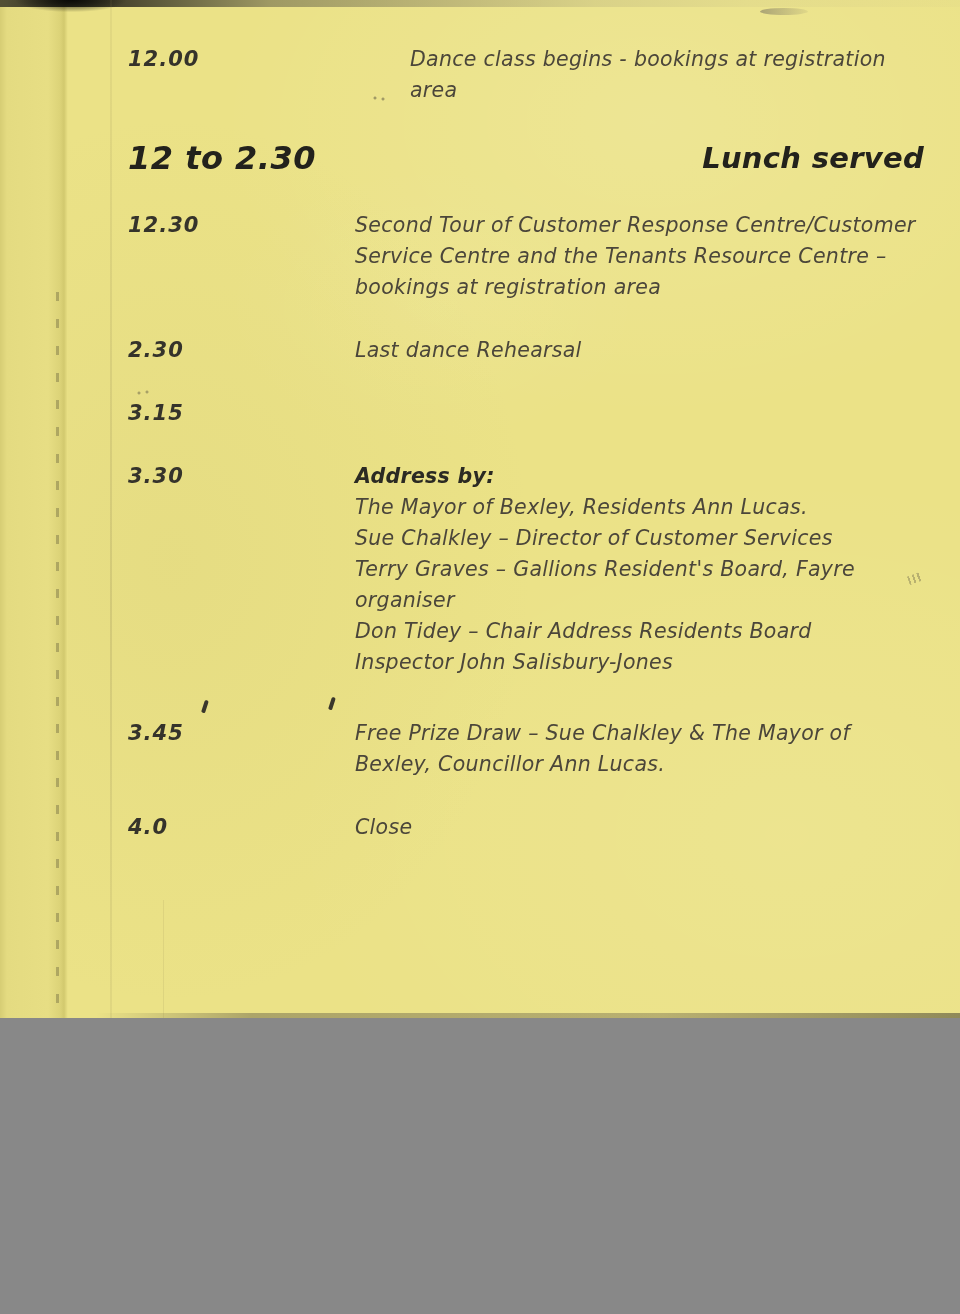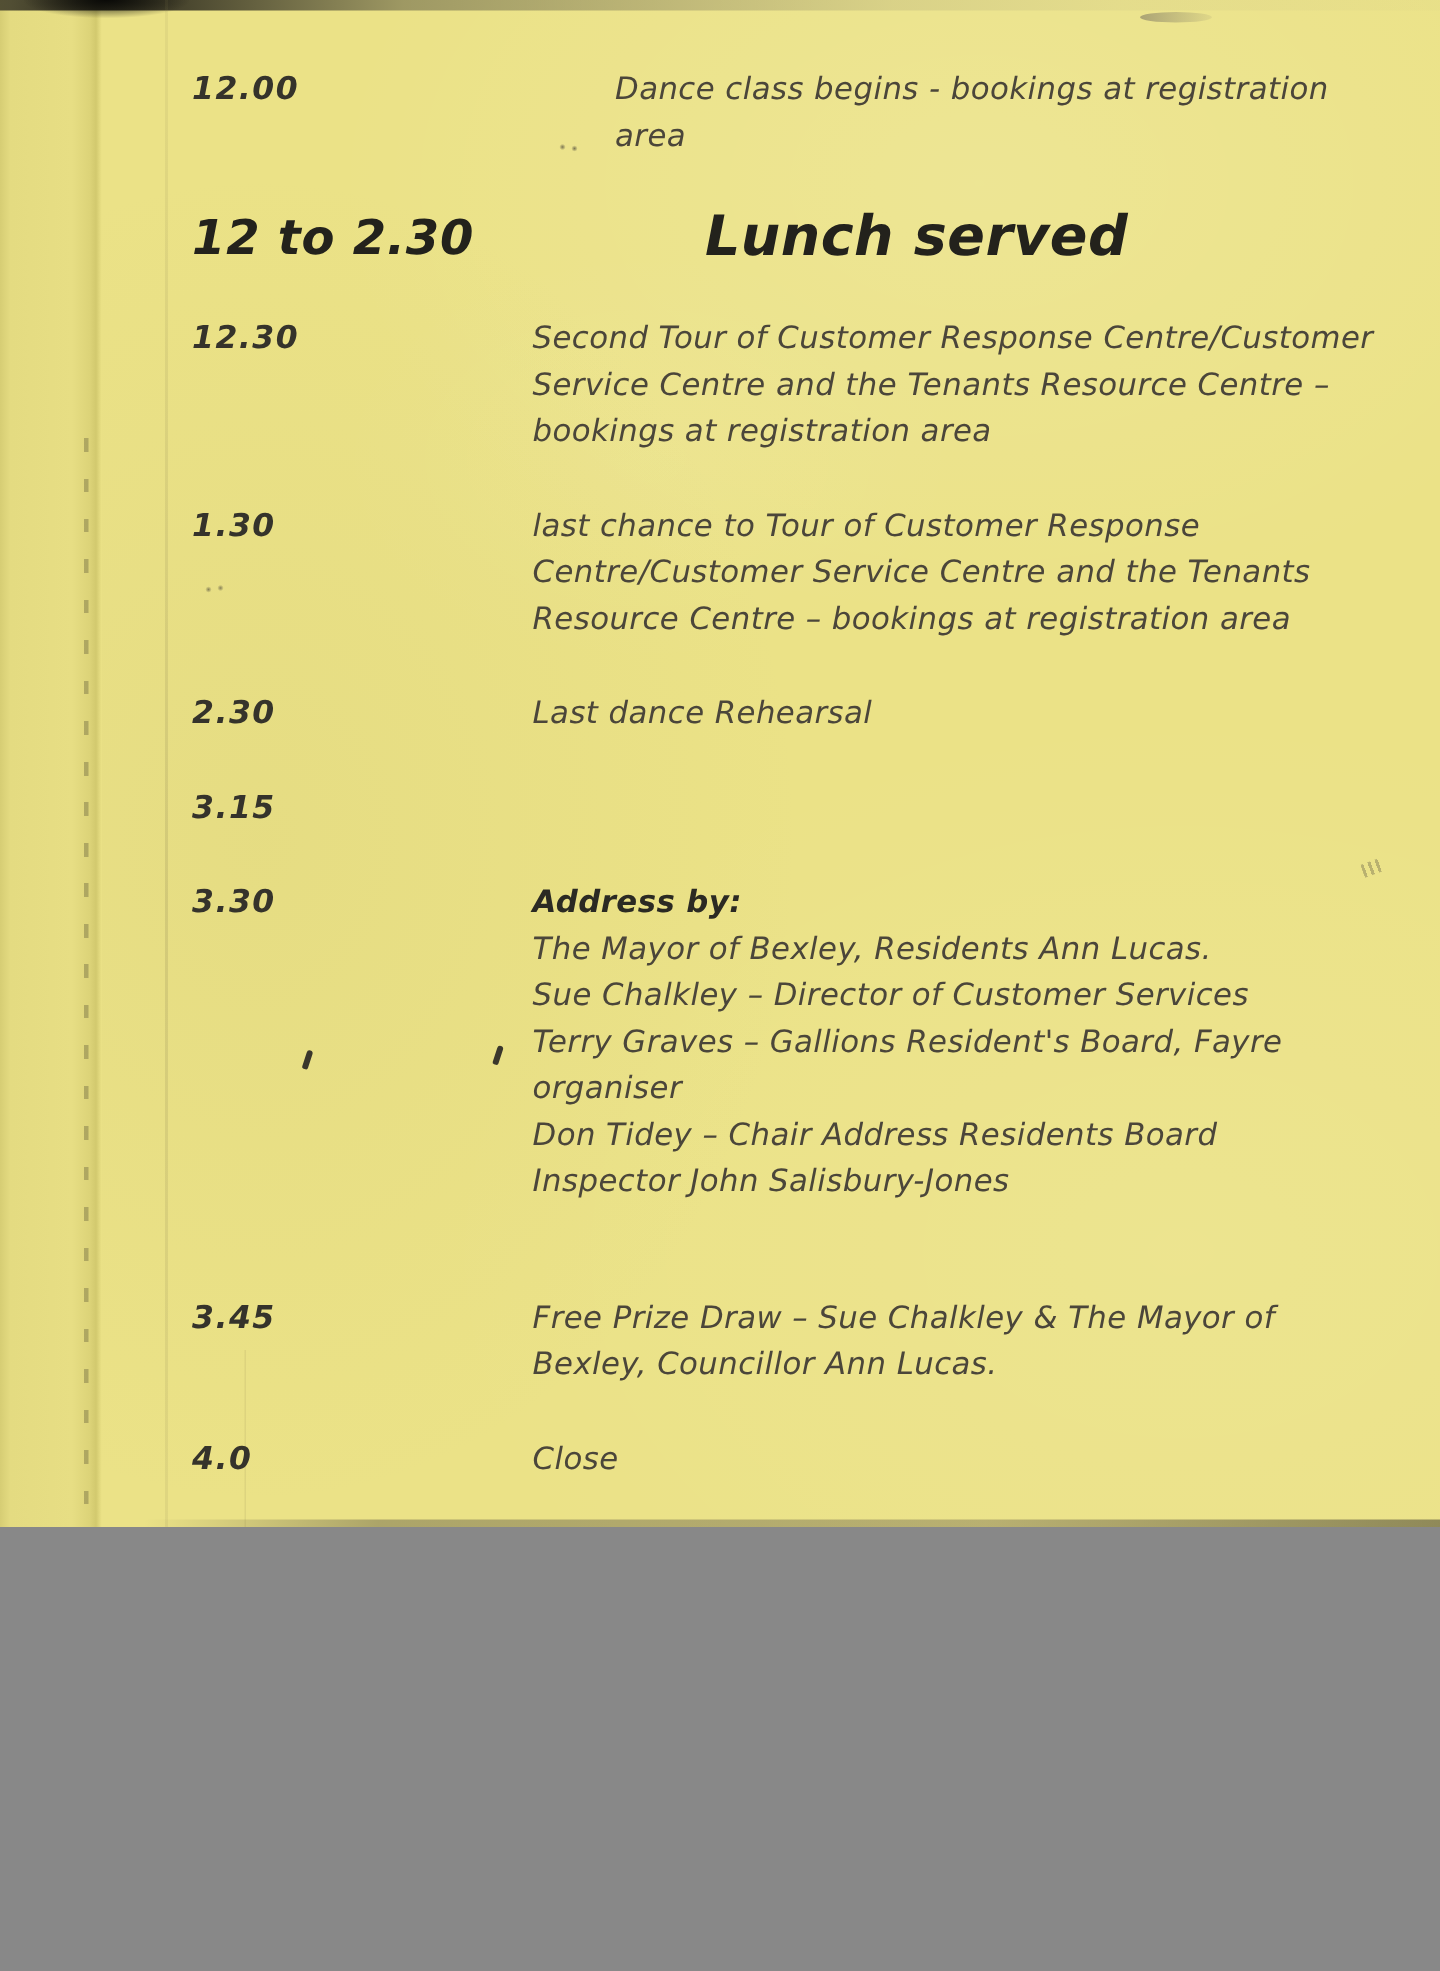--- a/index.html
+++ b/index.html
@@ -45,30 +45,30 @@
   .ink-comma-2{left:330px;top:697px;}
   .pencil-squiggle{left:84px;top:1056px;width:70px;height:4px;transform:rotate(9deg);
     background:repeating-linear-gradient(90deg, rgba(100,95,78,0.45) 0 6px, rgba(100,95,78,0.12) 6px 10px);}
   .mark-right{left:908px;top:574px;width:14px;height:9px;transform:rotate(-20deg);opacity:.5;
     background:repeating-linear-gradient(90deg, rgba(90,85,65,0.7) 0 2px, transparent 2px 5px);}
   .bl-dots{left:2px;top:1252px;width:30px;height:6px;
     background:repeating-radial-gradient(2px 2px at 3px 3px, rgba(110,104,80,0.6), transparent 60%);opacity:.5;}
   
   .content{position:absolute;left:128px;top:44px;right:36px;}
   .row{display:flex;margin-bottom:32px;}
-  .row-6{margin-bottom:60px;}
+  .row-6{margin-bottom:40px;}
   .time{flex:0 0 227px;width:227px;font-style:italic;font-weight:bold;font-size:21px;
     line-height:31px;color:#35332b;letter-spacing:1px;}
   .desc{flex:1;}
   .line{font-style:italic;font-size:20.5px;line-height:31px;color:#4b463a;
     letter-spacing:0.3px;white-space:nowrap;}
   .line.bold{font-weight:bold;color:#2b2a23;}
   .row.heading .time{font-size:32px;line-height:40px;color:#23221c;letter-spacing:0.5px;}
   .row.heading .desc{padding-left:115px;}
-  .row.heading .line{font-size:37px;line-height:40px;font-weight:bold;color:#23221c;}
+  .row.heading .line{font-size:29px;line-height:40px;font-weight:bold;color:#23221c;text-align:right;}
   .row-0 .desc{padding-left:55px;}
 </style>
 </head>
 <body>
 
 <div class="page">
 
   <div class="left-band"></div>
   <div class="edge-top"></div>
   <div class="corner-blob"></div>
@@ -100,28 +100,20 @@
         </div>
   </div>
       <div class="row row-2">
     <div class="time">12.30</div>
     <div class="desc">
           <div class="line">Second Tour of Customer Response Centre/Customer</div>
           <div class="line">Service Centre and the Tenants Resource Centre –</div>
           <div class="line">bookings at registration area</div>
         </div>
   </div>
-      <div class="row row-3">
-    <div class="time">1.30</div>
-    <div class="desc">
-          <div class="line">last chance to Tour of Customer Response</div>
-          <div class="line">Centre/Customer Service Centre and the Tenants</div>
-          <div class="line">Resource Centre – bookings at registration area</div>
-        </div>
-  </div>
       <div class="row row-4">
     <div class="time">2.30</div>
     <div class="desc">
           <div class="line">Last dance Rehearsal</div>
         </div>
   </div>
       <div class="row row-5">
     <div class="time">3.15</div>
   </div>
       <div class="row row-6">

